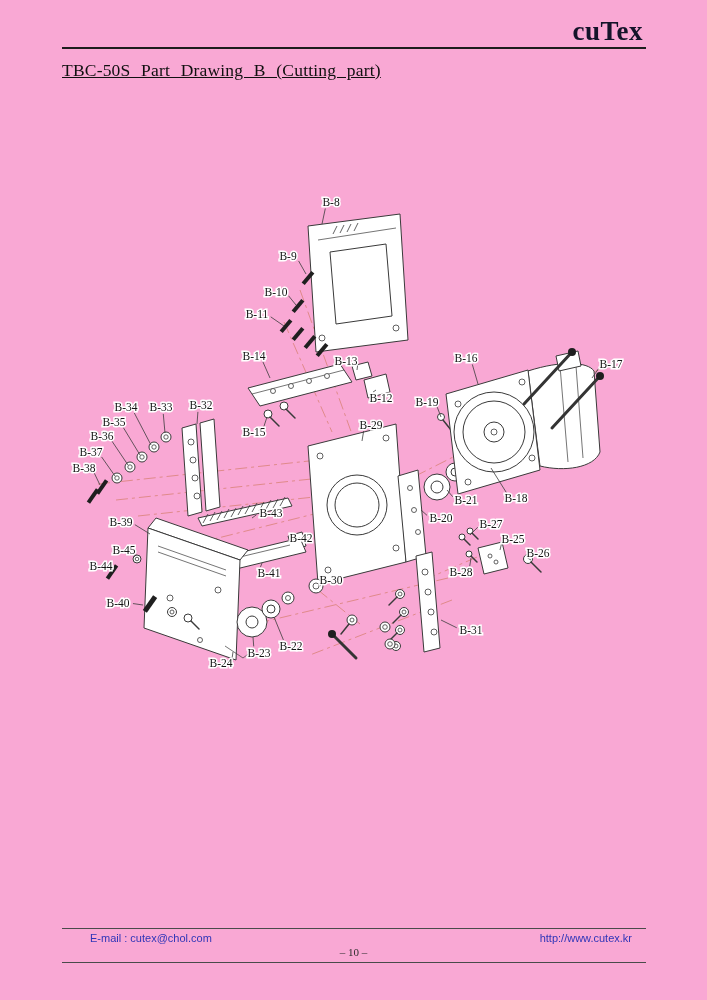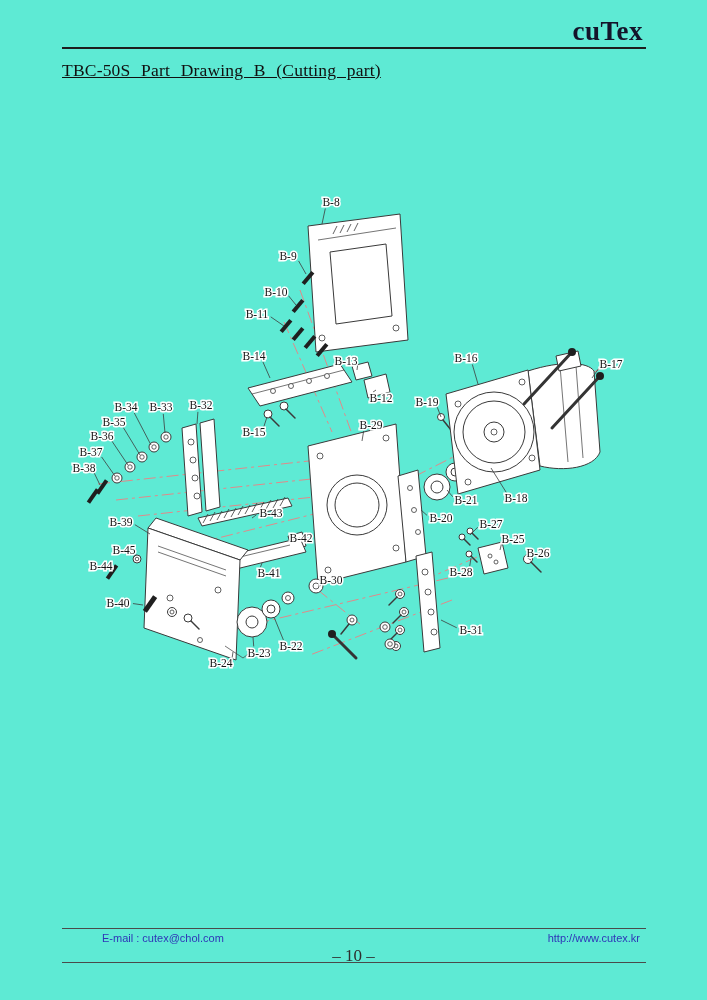--- a/index.html
+++ b/index.html
@@ -5,21 +5,21 @@
   :root{
     --ink:#3a3a3a;
     --centerline:#e08a8a;
     --link:#2f35b8;
   }
   html,body{margin:0;padding:0;}
   body{
     width:707px;height:1000px;position:relative;overflow:hidden;
     background:#ffffff;font-family:"Liberation Serif", serif;
   }
-  .page{position:absolute;inset:0;background:#5eead4;}
+  .page{position:absolute;inset:0;background:#f9a8d4;}
 
   
   .brand-logo{
     position:absolute;top:16px;right:64px;
     font-family:"Liberation Serif", serif;font-weight:700;font-size:27px;
     color:#14142a;letter-spacing:.5px;
   }
   .header-rule{position:absolute;top:47px;left:62px;width:584px;height:2px;background:#1d1d1d;}
   .doc-title{
     position:absolute;top:60px;left:62px;margin:0;
@@ -44,25 +44,25 @@
     paint-order:stroke;stroke:#ffffff;stroke-width:3px;
   }
 
   
   .footer-rule-top{position:absolute;top:928px;left:62px;width:584px;height:1px;background:#4a4a4a;}
   .footer-row{
     position:absolute;top:932px;left:62px;width:584px;
     display:flex;justify-content:space-between;align-items:center;
     font-family:"Liberation Sans", sans-serif;font-size:11px;color:var(--link);
   }
-  .footer-email{margin-left:12px;cursor:pointer;padding-left:28px;}
-  .footer-url{margin-right:6px;cursor:pointer;}
+  .footer-email{margin-left:0;cursor:pointer;padding-left:28px;}
+  .footer-url{margin-right:14px;cursor:pointer;}
   .page-number{
     position:absolute;top:946px;left:0;width:707px;text-align:center;
-    font-family:"Liberation Serif", serif;font-size:17px;color:#2e2e2e;
+    font-family:"Liberation Serif", serif;font-size:11px;color:#2e2e2e;
   }
   .footer-rule-bottom{position:absolute;top:962px;left:62px;width:584px;height:1px;background:#4a4a4a;}
 </style>
 </head>
 <body>
 
 <div class="page">
 
   <div class="brand-logo">cuTex</div>
   <div class="header-rule"></div>

